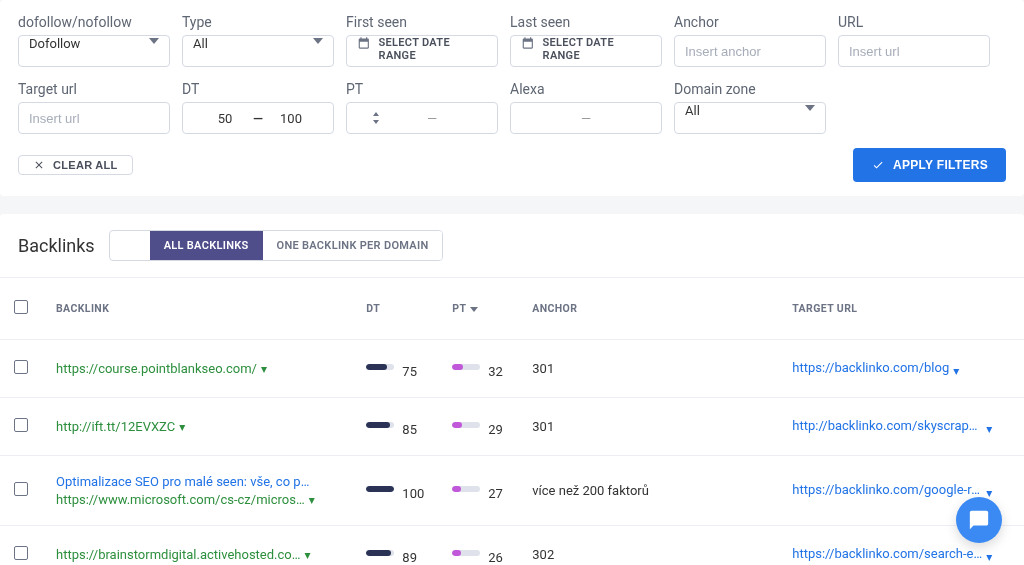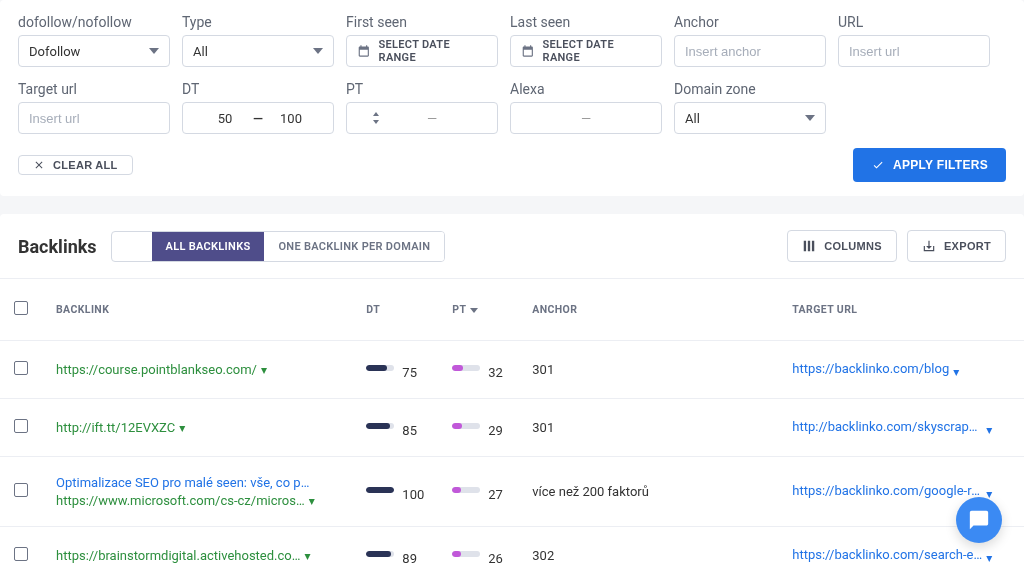--- a/index.html
+++ b/index.html
@@ -2,21 +2,21 @@
 <html><head>
 <meta charset="utf-8">
 <style>
 * { box-sizing: border-box; margin: 0; padding: 0; }
 body { font-family: -apple-system, BlinkMacSystemFont, "Segoe UI", Roboto, sans-serif; background: #f5f6f8; font-size: 13px; color: #333; }
 .container { width: 1024px; margin: 0 auto; }
 .filters-card { background: #fff; border-radius: 4px; padding: 14px 18px; margin-bottom: 18px; }
 .filters-row { display: flex; gap: 12px; margin-bottom: 14px; }
 .filter-group { display: flex; flex-direction: column; gap: 5px; }
 .filter-label { font-size: 14px; color: #5f6673; }
-.select, .input, .date-btn { height: 32px; border: 1px solid #d4d9e2; border-radius: 4px; background: #fff; padding: 0 10px; font-size: 13px; color: #333; display: flex; align-items: center; }
+.select, .input, .date-btn { height: 32px; border: 1px solid #d4d9e2; border-radius: 4px; background: #fff; padding: 0 10px; font-size: 13px; color: #333; display: flex; align-items: flex-start; }
 .select { justify-content: space-between; cursor: pointer; }
 .chevron-down { width: 10px; height: 10px; display: inline-flex; align-items: center; justify-content: center; }
 .chevron-down svg { width: 10px; height: 6px; fill: #6c7384; }
 .input { outline: none; }
 .input::placeholder { color: #a6adb9; }
 .date-btn { justify-content: flex-start; gap: 8px; cursor: pointer; font-size: 11px; font-weight: 600; color: #4a4f5c; letter-spacing: .3px; }
 .date-btn svg { width: 14px; height: 14px; fill: #6c7384; }
 .range { display: flex; align-items: center; gap: 10px; height: 32px; border: 1px solid #d4d9e2; border-radius: 4px; background: #fff; padding: 0 24px; }
 .range .val { flex: 1; text-align: center; font-size: 13px; color: #333; }
 .range .sep { color: #333; font-weight: 600; }
@@ -24,21 +24,21 @@
 .range .sort-icon { width: 10px; display: inline-flex; }
 .filters-actions { display: flex; justify-content: space-between; align-items: center; }
 .btn-clear { height: 20px; border: 1px solid #d4d9e2; border-radius: 4px; background: #fff; padding: 0 14px; display: inline-flex; align-items: center; gap: 8px; font-size: 11px; font-weight: 600; letter-spacing: .3px; color: #4a4f5c; cursor: pointer; }
 .btn-clear svg { width: 12px; height: 12px; fill: #4a4f5c; }
 .btn-apply { height: 34px; border: none; border-radius: 4px; background: #2173e6; color: #fff; padding: 0 18px; display: inline-flex; align-items: center; gap: 8px; font-size: 12px; font-weight: 600; letter-spacing: .3px; cursor: pointer; }
 .btn-apply svg { width: 14px; height: 12px; fill: #fff; }
 
 .main-card { background: #fff; border-radius: 4px; padding: 0; }
 .main-head { display: flex; justify-content: space-between; align-items: center; padding: 16px 18px; }
 .main-head-left { display: flex; align-items: center; gap: 14px; }
-.title { font-size: 18px; font-weight: 700; color: #333; }
+.title { font-size: 18px; font-weight: 400; color: #333; }
 .tabs { display: flex; border: 1px solid #d4d9e2; border-radius: 4px; overflow: hidden; padding-left: 40px; }
 .tab { padding: 8px 14px; font-size: 11px; font-weight: 600; letter-spacing: .3px; background: #fff; color: #6c7384; cursor: pointer; }
 .tab.active { background: #4f4d8a; color: #fff; }
 .main-head-right { display: flex; gap: 10px; }
 .btn-sm { height: 32px; border: 1px solid #d4d9e2; border-radius: 4px; background: #fff; padding: 0 14px; display: inline-flex; align-items: center; gap: 8px; font-size: 11px; font-weight: 600; letter-spacing: .3px; color: #4a4f5c; cursor: pointer; }
 .btn-sm svg { width: 14px; height: 14px; fill: #4a4f5c; }
 
 .table { width: 100%; border-collapse: collapse; }
 .table th { text-align: left; font-size: 10.5px; font-weight: 700; letter-spacing: .4px; color: #6c7384; padding: 22px 14px; border-top: 1px solid #eceef3; border-bottom: 1px solid #eceef3; }
 .table td { padding: 18px 14px; border-bottom: 1px solid #eceef3; vertical-align: middle; font-size: 13px; }
@@ -185,34 +185,20 @@
 
   <div class="main-card">
     <div class="main-head">
       <div class="main-head-left">
         <span class="title">Backlinks</span>
         <div class="tabs">
           <div class="tab active">ALL BACKLINKS</div>
           <div class="tab">ONE BACKLINK PER DOMAIN</div>
         </div>
       </div>
-      <div class="main-head-right">
-        <button class="btn-sm">
-          <svg viewBox="0 0 24 24">
-              <path d="M3 3h4v18H3zM10 3h4v18h-4zM17 3h4v18h-4z"></path>
-            </svg>
-          <span>COLUMNS</span>
-        </button>
-        <button class="btn-sm">
-          <svg viewBox="0 0 24 24">
-              <path d="M19 12v7H5v-7H3v9h18v-9h-2zM13 3h-2v9H7l5 5 5-5h-4z"></path>
-            </svg>
-          <span>EXPORT</span>
-        </button>
-      </div>
     </div>
 
     <table class="table">
       <thead>
         <tr>
           <th class="col-cb"><span class="cb"></span></th>
           <th>BACKLINK</th>
           <th class="col-dt">DT</th>
           <th class="col-pt"><span>PT</span><span class="sort-arrow"><svg viewBox="0 0 10 6">
                   <path d="M0 0l5 6 5-6z"></path>

